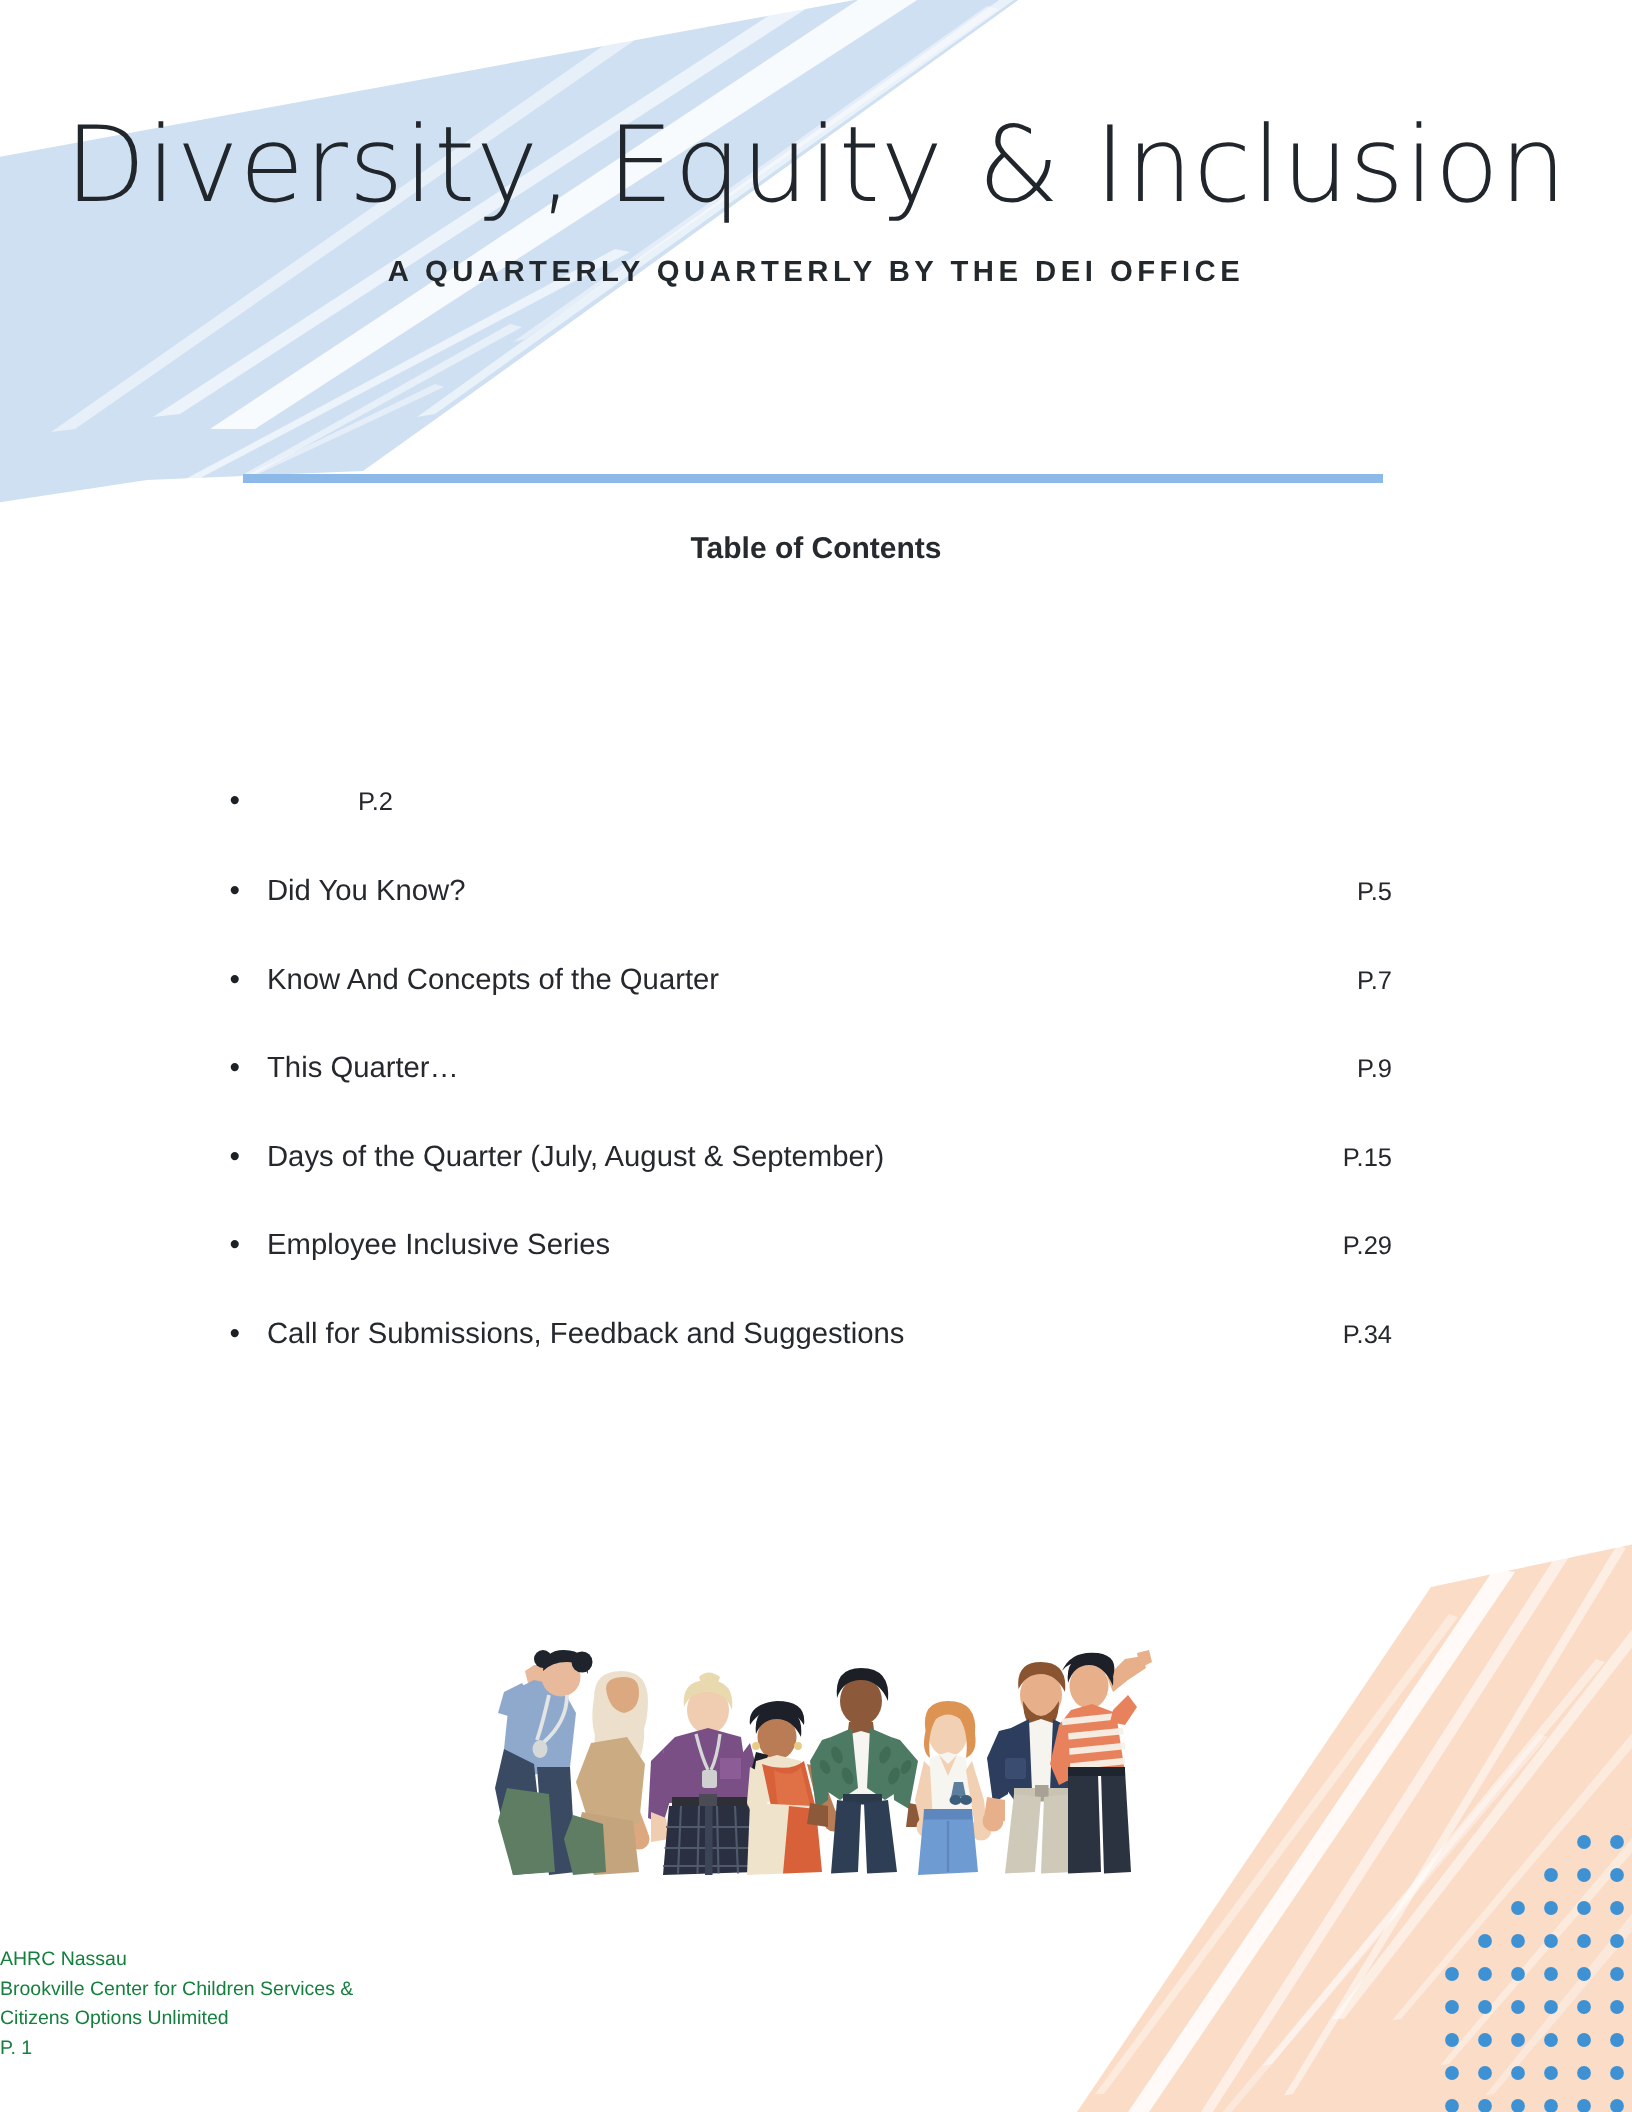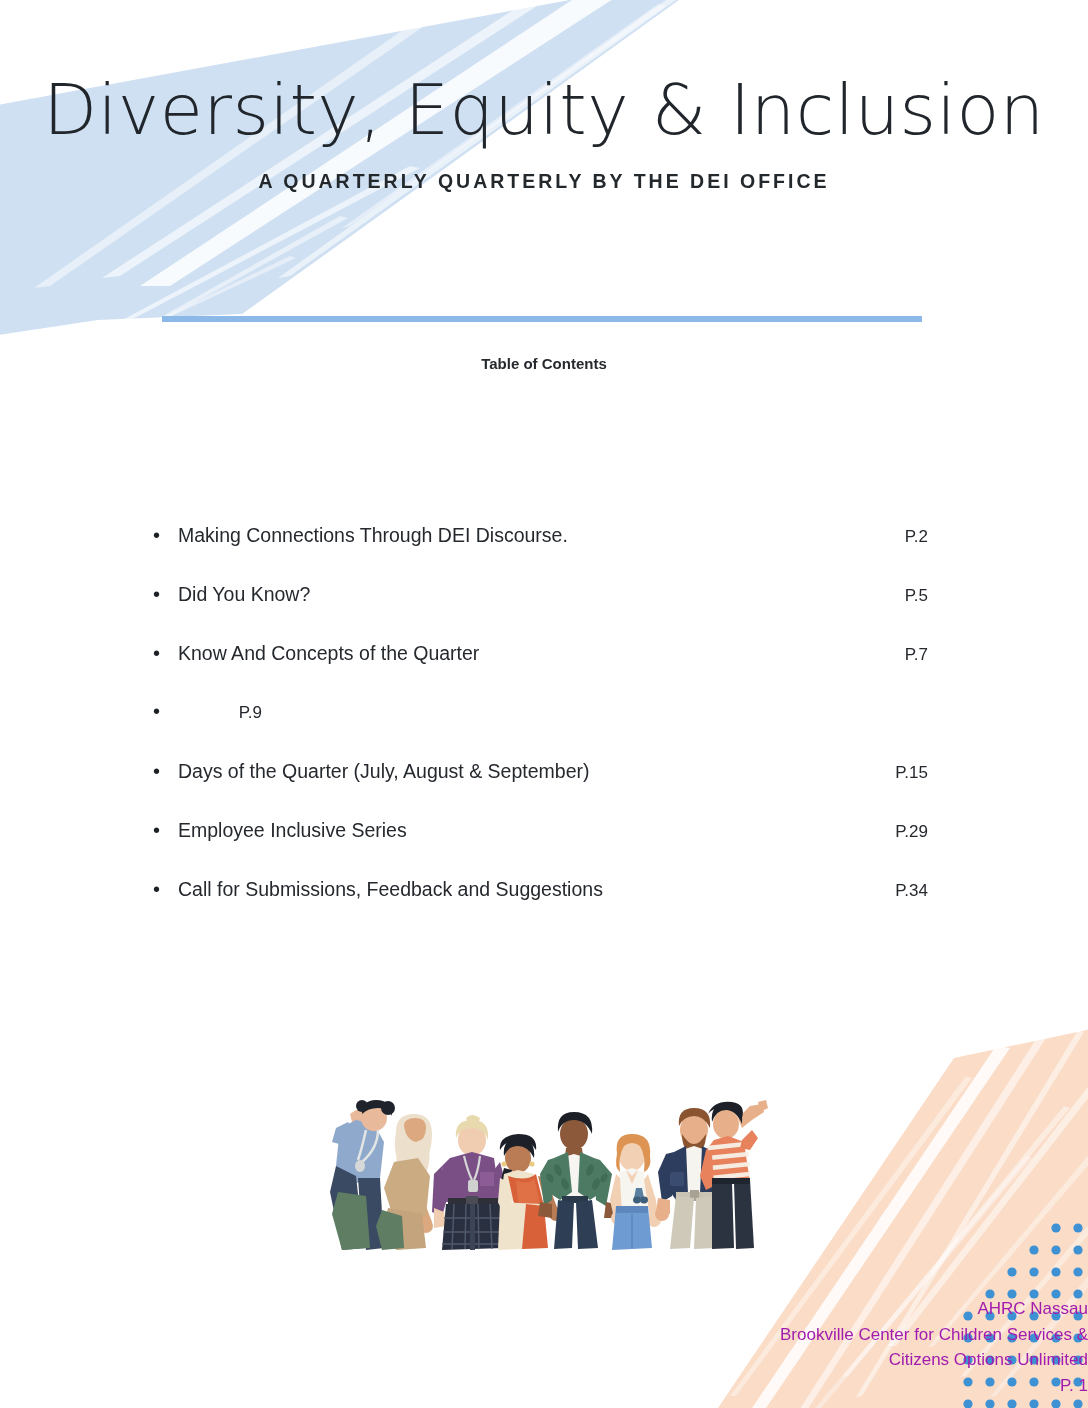--- a/index.html
+++ b/index.html
@@ -50,21 +50,21 @@
   #divider {
     position:absolute; left:162px; top:316px;
     width:760px; height:6px;
     background:#8cb9e8;
   }
 
   
   #toc-heading {
     position:absolute; left:0; top:355px; width:1088px;
     text-align:center;
-    font-size:15px; font-weight:bold;
+    font-size:20px; font-weight:bold;
     color:#26292d;
   }
   #toc-list {
     position:absolute; left:148px; top:524px;
     width:780px;
   }
   .toc-row {
     display:flex;
     align-items:baseline;
     height:59px;
@@ -92,24 +92,24 @@
 
   
   #illustration {
     position:absolute; left:322px; top:1096px;
     width:446px; height:156px;
   }
 
   
   #footer {
     position:absolute; left:0; top:1296px; width:1088px;
-    text-align:right;
-    font-size:17px;
+    text-align:left;
+    font-size:13px;
     line-height:1.5;
-    color:#a21caf;
+    color:#15803d;
   }
   .footer-line { display:block; }
 </style>
 </head>
 <body>
 
 <div id="page">
 
   <div class="deco-layer">
 
@@ -214,38 +214,38 @@
   </div>
 
   <div id="divider"></div>
 
   <div id="toc-heading">Table of Contents</div>
 
   <div id="toc-list">
 
     <div class="toc-row">
       <span class="toc-bullet">•</span>
-      <span class="toc-label">Making Connections Through DEI Discourse.</span>
       <span class="toc-page">P.2</span>
     </div>
 
     <div class="toc-row">
       <span class="toc-bullet">•</span>
       <span class="toc-label">Did You Know?</span>
       <span class="toc-page">P.5</span>
     </div>
 
     <div class="toc-row">
       <span class="toc-bullet">•</span>
       <span class="toc-label">Know And Concepts of the Quarter</span>
       <span class="toc-page">P.7</span>
     </div>
 
     <div class="toc-row">
       <span class="toc-bullet">•</span>
+      <span class="toc-label">This Quarter…</span>
       <span class="toc-page">P.9</span>
     </div>
 
     <div class="toc-row">
       <span class="toc-bullet">•</span>
       <span class="toc-label">Days of the Quarter (July, August &amp; September)</span>
       <span class="toc-page">P.15</span>
     </div>
 
     <div class="toc-row">

